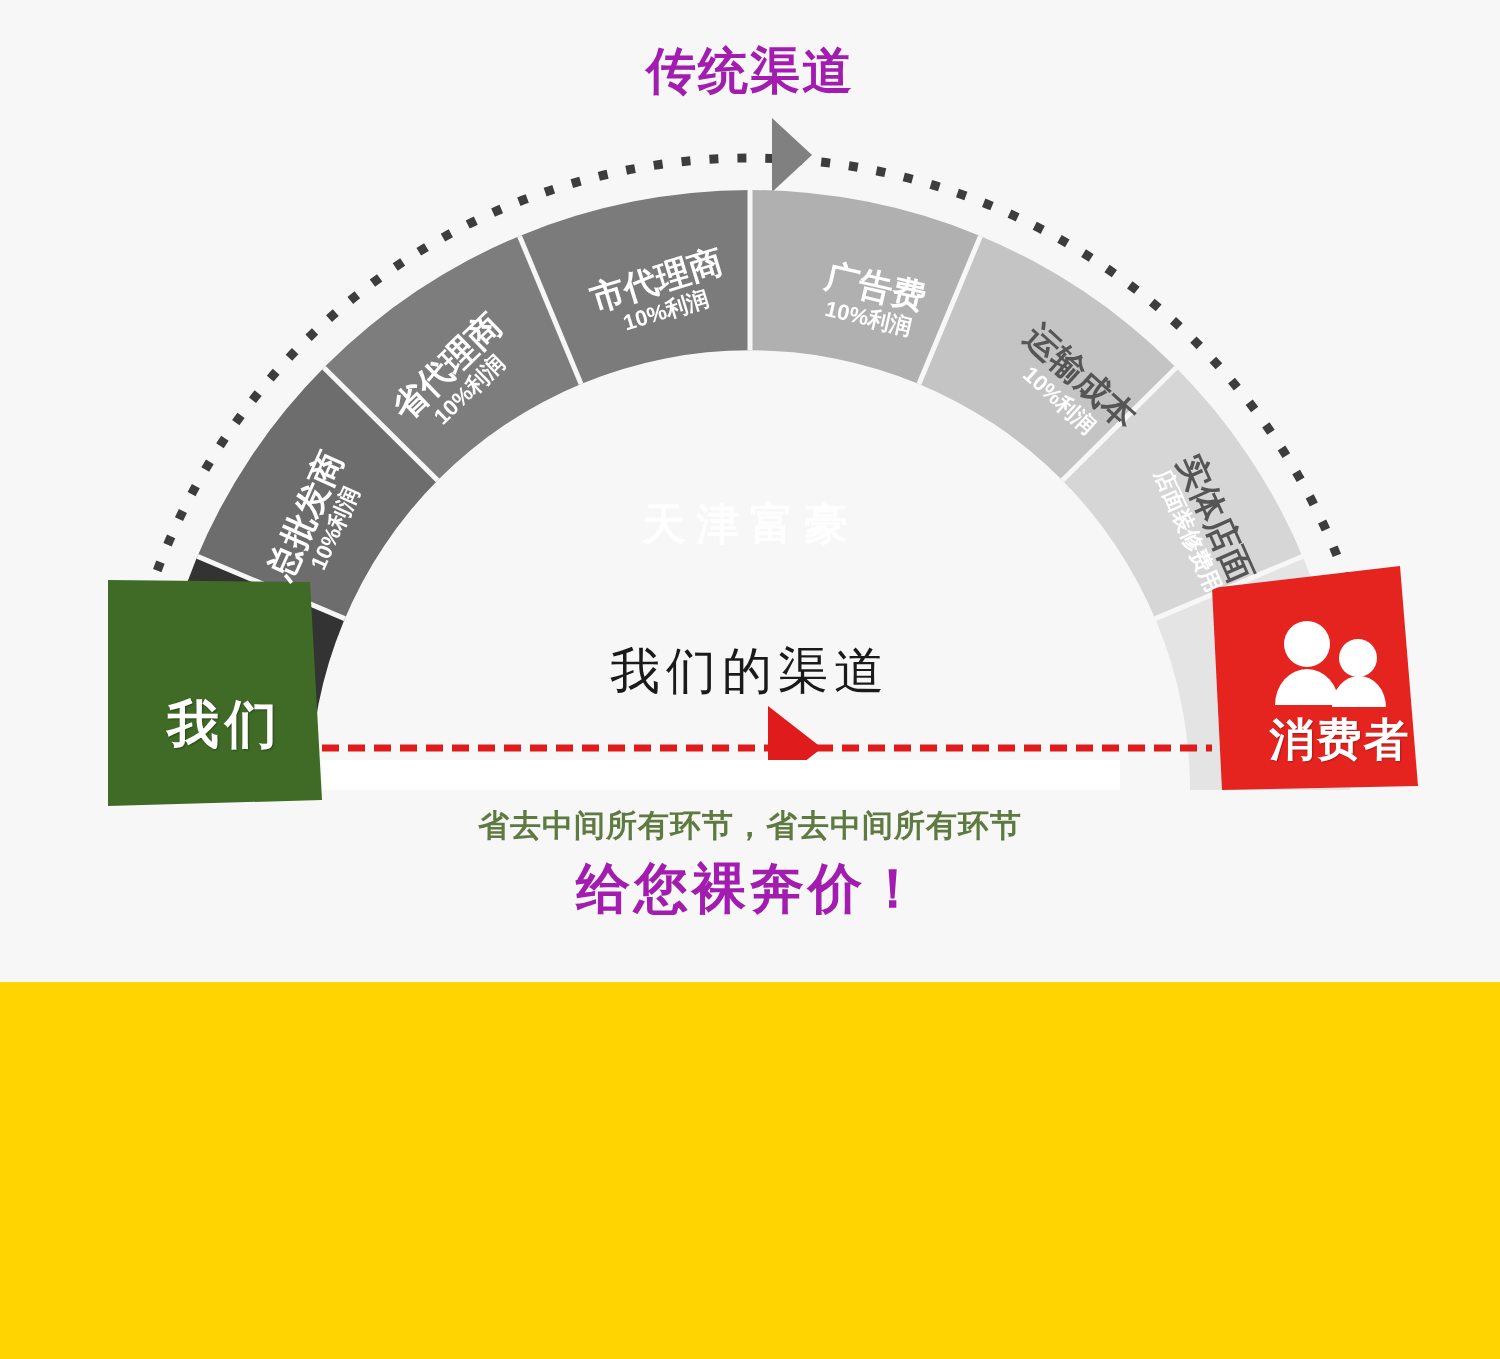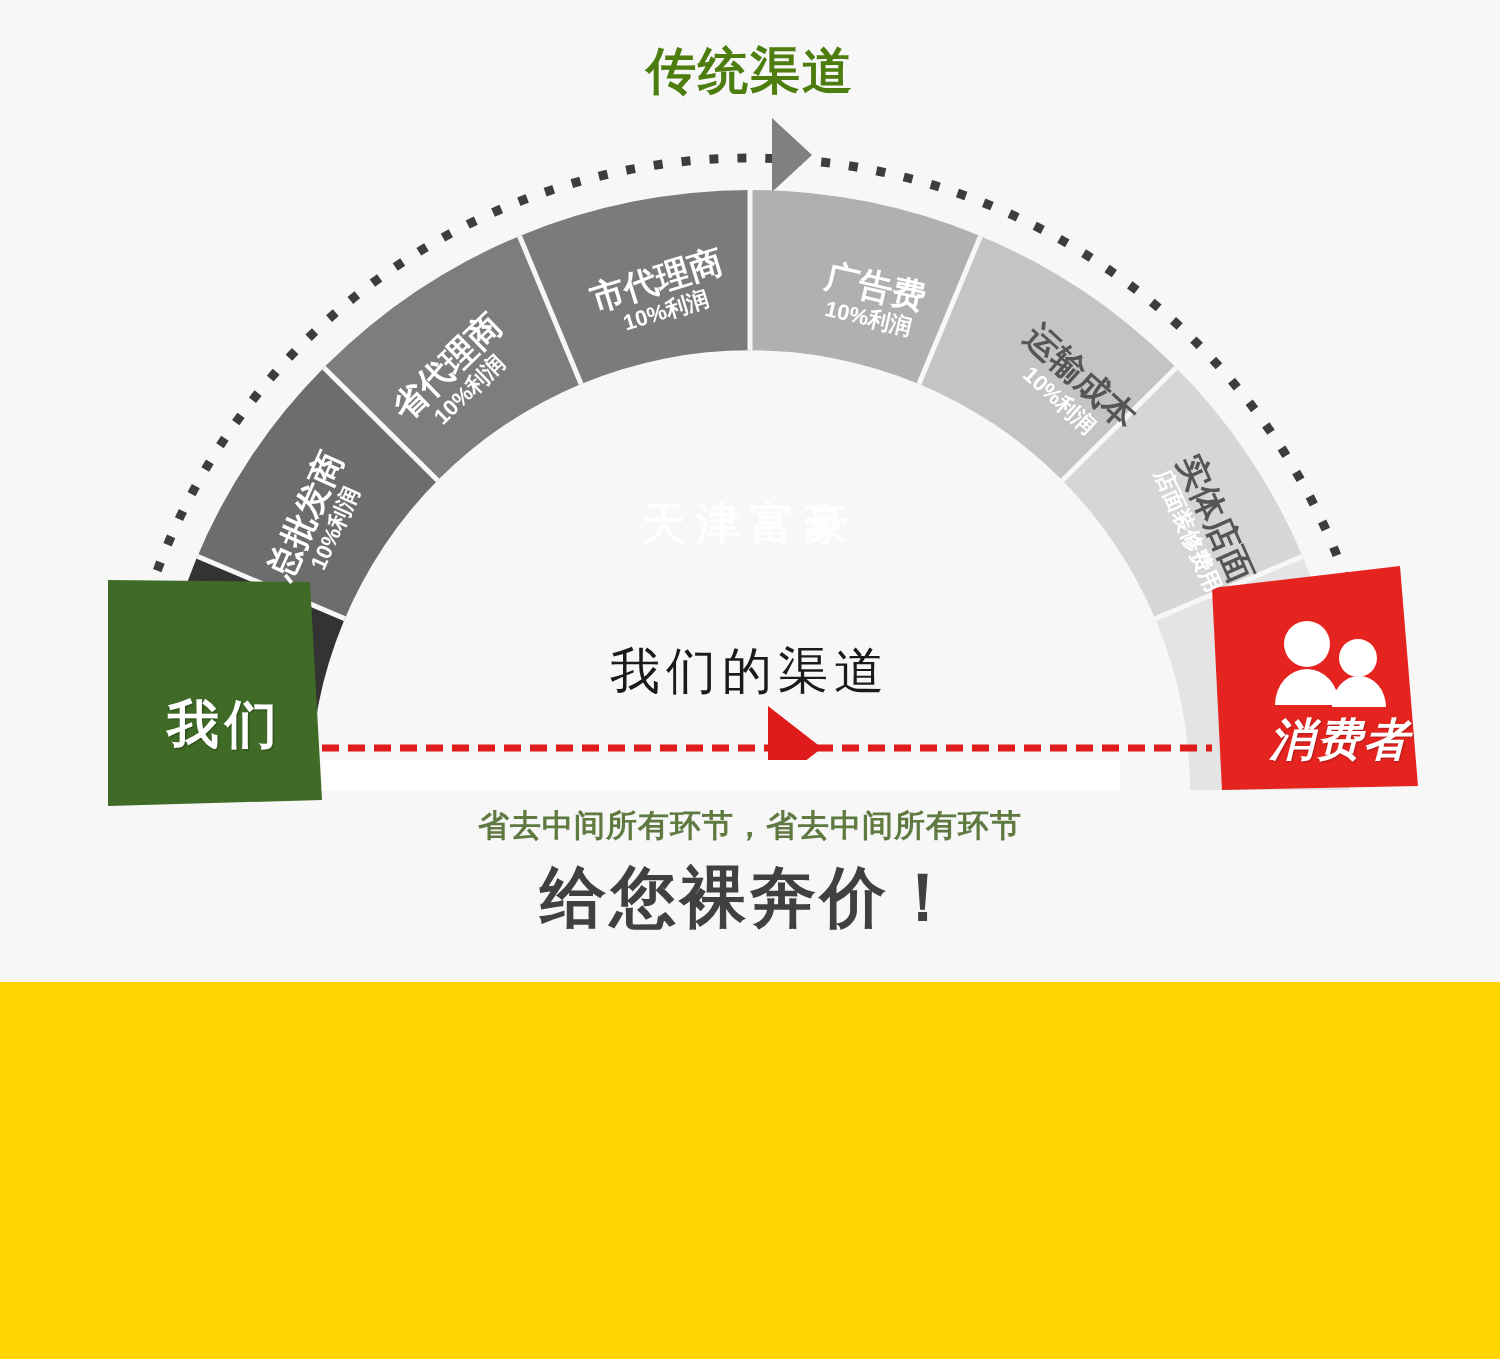--- a/index.html
+++ b/index.html
@@ -43,21 +43,21 @@
 
   
   .abs { position: absolute; }
 
   #traditional-title {
     left: 0; top: 38px;
     width: 1500px;
     text-align: center;
     font-size: 50px;
     font-weight: bold;
-    color: #4d7c0f;
+    color: #a21caf;
     letter-spacing: 2px;
   }
   #our-channel-title {
     left: 0; top: 638px;
     width: 1500px;
     text-align: center;
     font-size: 50px;
     font-weight: normal;
     color: #1a1a1a;
     letter-spacing: 6px;
@@ -74,38 +74,37 @@
   }
   #consumer-label {
     left: 1240px; top: 710px;
     width: 200px;
     text-align: center;
     font-size: 45px;
     font-weight: bold;
     color: #ffffff;
     letter-spacing: 2px;
     text-shadow: 1px 1px 2px rgba(0,0,0,.25);
-    font-style: italic;
   }
   #subline {
     left: 0; top: 805px;
     width: 1500px;
     text-align: center;
     font-size: 31px;
     font-weight: bold;
     color: #5f7a41;
     letter-spacing: 1px;
   }
   #green-headline {
     left: 0; top: 853px;
     width: 1500px;
     text-align: center;
-    font-size: 66px;
-    font-weight: bold;
-    color: #404040;
+    font-size: 54px;
+    font-weight: bold;
+    color: #a21caf;
     letter-spacing: 4px;
   }
   #watermark {
     left: 0; top: 495px;
     width: 1500px;
     text-align: center;
     font-size: 44px;
     font-weight: bold;
     color: rgba(255,255,255,0.85);
     letter-spacing: 10px;

